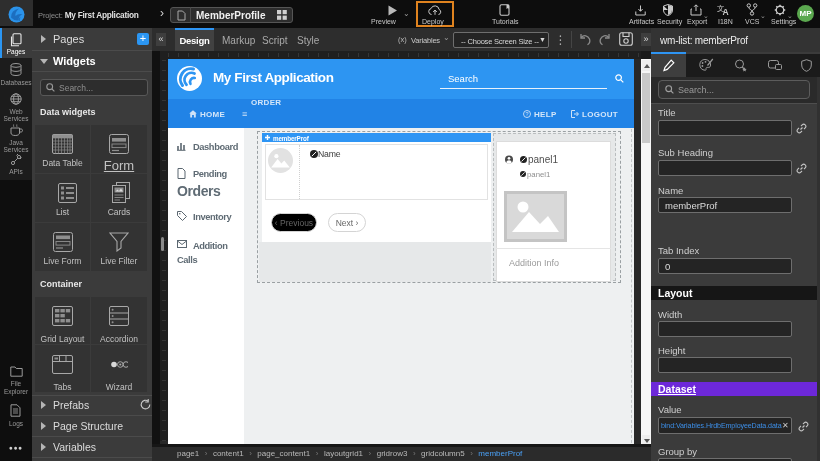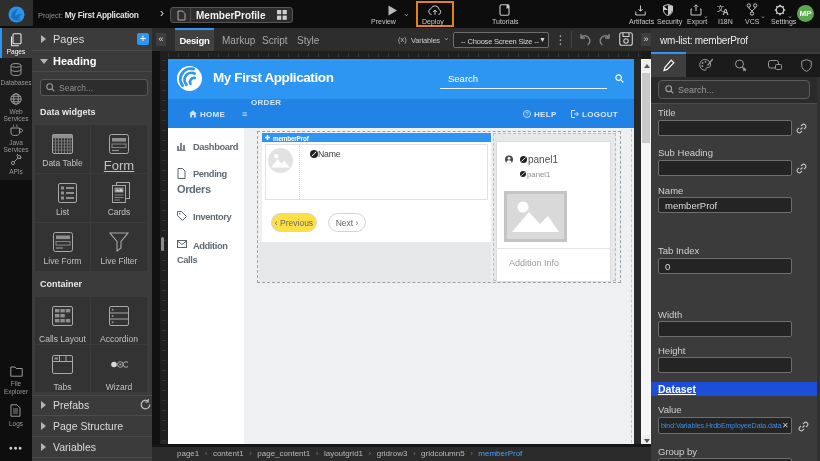--- a/index.html
+++ b/index.html
@@ -152,21 +152,21 @@
   <div class="abs" style="left:0;top:420px;width:32px;text-align:center;font-size:6.5px;color:#9a9a9a;">Logs</div>
   <div class="abs" style="left:0;top:444px;width:32px;text-align:center;font-size:6.5px;color:#cfcfcf;letter-spacing:0.8px;">●●●</div>
 
   <div class="abs" id="wpanel" style="left:32px;top:28px;width:120px;height:433px;background:#3b3b3b;"></div>
 
   <div class="abs" style="left:41px;top:35px;width:0;height:0;border-left:5px solid #b5b5b5;border-top:4px solid transparent;border-bottom:4px solid transparent;"></div>
   <div class="abs" style="left:53px;top:33px;font-size:11px;color:#dcdcdc;">Pages</div>
   <div class="abs" style="left:137px;top:33px;width:12px;height:12px;background:#2b96f3;border-radius:2px;color:#fff;font-size:11px;line-height:11px;text-align:center;">+</div>
   <div class="abs" style="left:32px;top:50px;width:120px;height:1px;background:#4b4b4b;"></div>
   <div class="abs" style="left:40px;top:59px;width:0;height:0;border-top:5px solid #b5b5b5;border-left:4px solid transparent;border-right:4px solid transparent;"></div>
-  <div class="abs" style="left:53px;top:55px;font-size:11px;font-weight:bold;color:#fff;">Heading</div>
+  <div class="abs" style="left:53px;top:55px;font-size:11px;font-weight:bold;color:#fff;">Widgets</div>
   <div class="abs" style="left:32px;top:71px;width:120px;height:1px;background:#4b4b4b;"></div>
   <div class="abs" style="left:40px;top:79px;width:108px;height:17px;background:#2d2d2d;border:1px solid #585858;border-radius:3px;"></div>
   <svg class="abs" style="left:46px;top:83px;" width="9" height="9" viewBox="0 0 9 9">
     <circle cx="3.7" cy="3.7" r="2.9" fill="none" stroke="#999" stroke-width="1.1"></circle>
     <path d="M6 6 L8.4 8.4" stroke="#999" stroke-width="1.1"></path>
   </svg>
   <div class="abs" style="left:59px;top:83px;font-size:8.5px;color:#8f8f8f;">Search...</div>
 
   <div class="abs" style="left:40px;top:107px;font-size:9px;font-weight:bold;color:#e8e8e8;">Data widgets</div>
 
@@ -243,21 +243,21 @@
       <rect x="3" y="3" width="4.4" height="3.4"></rect>
         <rect x="8.4" y="3" width="4.4" height="3.4"></rect>
         <rect x="13.8" y="3" width="4.4" height="3.4"></rect>
       <rect x="3" y="8" width="4.4" height="3.4"></rect>
         <rect x="8.4" y="8" width="4.4" height="3.4"></rect>
       <rect x="3" y="13" width="4.4" height="3.4"></rect>
         <rect x="8.4" y="13" width="4.4" height="3.4"></rect>
         <rect x="13.8" y="13" width="4.4" height="3.4"></rect>
     </g>
   </svg>
-  <div class="abs" style="left:35px;top:334px;width:55px;text-align:center;font-size:8.5px;color:#c2c2c2;">Calls Layout</div>
+  <div class="abs" style="left:35px;top:334px;width:55px;text-align:center;font-size:8.5px;color:#c2c2c2;">Grid Layout</div>
 
   <svg class="abs" style="left:109px;top:306px;" width="20" height="20" viewBox="0 0 20 20">
     <rect x="0.5" y="0.5" width="19" height="19" rx="1.5" fill="none" stroke="#a8a8a8" stroke-width="1"></rect>
     <path d="M0.5 7 H19.5 M0.5 13 H19.5" stroke="#a8a8a8" stroke-width="1"></path>
     <circle cx="3.6" cy="3.7" r="1" fill="#8f8f8f"></circle>
       <circle cx="3.6" cy="10" r="1" fill="#8f8f8f"></circle>
       <circle cx="3.6" cy="16.3" r="1" fill="#8f8f8f"></circle>
   </svg>
   <div class="abs" style="left:91px;top:334px;width:56px;text-align:center;font-size:8.5px;color:#c2c2c2;">Accordion</div>
 
@@ -371,21 +371,21 @@
     <div class="abs" style="left:0;top:69px;width:76px;height:316px;background:#fff;"></div>
     <svg class="abs" style="left:9px;top:82px;" width="10" height="10" viewBox="0 0 10 10">
       <path d="M1 9 V5 M4 9 V2 M7 9 V4" stroke="#5b6770" stroke-width="1.6"></path>
       <path d="M0 9.3 H8.5" stroke="#5b6770" stroke-width="1"></path>
     </svg>
     <div class="abs" style="left:25px;top:83px;font-size:9.3px;font-weight:bold;color:#5f6b74;letter-spacing:-0.4px;">Dashboard</div>
     <svg class="abs" style="left:9px;top:109px;" width="9" height="11" viewBox="0 0 9 11">
       <path d="M1 0.5 H5.5 L8 3 V10.5 H1 Z" fill="none" stroke="#5b6770" stroke-width="1"></path>
     </svg>
     <div class="abs" style="left:25px;top:110px;font-size:9.3px;font-weight:bold;color:#5f6b74;letter-spacing:-0.4px;">Pending</div>
-    <div class="abs" style="left:9px;top:124px;font-size:11px;font-weight:bold;color:#5f6b74;letter-spacing:-0.4px;">Orders</div>
+    <div class="abs" style="left:9px;top:124px;font-size:14px;font-weight:bold;color:#5f6b74;letter-spacing:-0.4px;">Orders</div>
     <svg class="abs" style="left:9px;top:152px;" width="10" height="10" viewBox="0 0 10 10">
       <path d="M0.5 0.5 H4.5 L9.5 5.5 L5.5 9.5 L0.5 4.5 Z" fill="none" stroke="#5b6770" stroke-width="1"></path>
       <circle cx="2.8" cy="2.8" r="0.8" fill="#5b6770"></circle>
     </svg>
     <div class="abs" style="left:25px;top:153px;font-size:9.3px;font-weight:bold;color:#5f6b74;letter-spacing:-0.4px;">Inventory</div>
     <svg class="abs" style="left:9px;top:181px;" width="10" height="8" viewBox="0 0 10 8">
       <rect x="0.5" y="0.5" width="9" height="7" fill="none" stroke="#5b6770" stroke-width="1"></rect>
       <path d="M0.5 1 L5 4.5 L9.5 1" fill="none" stroke="#5b6770" stroke-width="1"></path>
     </svg>
     <div class="abs" style="left:25px;top:182px;font-size:9.3px;font-weight:bold;color:#5f6b74;letter-spacing:-0.4px;">Addition</div>
@@ -410,21 +410,21 @@
       <circle cx="12.5" cy="12.5" r="12.5" fill="#e2e2e2"></circle>
       <circle cx="8.4" cy="8.2" r="2.1" fill="#fff"></circle>
       <path d="M3.2 19.5 L9.6 11 L13.4 15.6 L16.2 12.6 L21.8 19.5 Z" fill="#fff"></path>
     </svg>
     <svg class="abs" style="left:142px;top:90.5px;" width="8" height="8" viewBox="0 0 8 8">
       <circle cx="4" cy="4" r="4" fill="#222"></circle>
       <path d="M1.8 6.2 L6.2 1.8" stroke="#fff" stroke-width="1"></path>
     </svg>
     <div class="abs" style="left:150px;top:89.5px;font-size:8.7px;color:#3c3c3c;letter-spacing:-0.2px;">Name</div>
 
-    <div class="abs" style="left:103px;top:154px;width:46px;height:19px;background:#fde047;border:1px solid #d4d4d4;border-radius:9.5px;text-align:center;font-size:8.5px;color:#666;line-height:18px;">‹ Previous</div>
+    <div class="abs" style="left:103px;top:154px;width:46px;height:19px;background:#000000;border:1px solid #d4d4d4;border-radius:9.5px;text-align:center;font-size:8.5px;color:#666;line-height:18px;">‹ Previous</div>
     <div class="abs" style="left:160px;top:154px;width:38px;height:19px;background:#fff;border:1px solid #d4d4d4;border-radius:9.5px;text-align:center;font-size:8.5px;color:#666;line-height:18px;">Next ›</div>
 
     <div class="abs" style="left:325px;top:74px;width:123px;height:148px;background:#e6e8e9;border:1px dashed #b9bdbf;"></div>
 
     <div class="abs" style="left:328px;top:81.5px;width:115px;height:141px;background:#fff;border:1px solid #dcdcdc;"></div>
     <svg class="abs" style="left:337px;top:96px;" width="8" height="9" viewBox="0 0 10 11">
       <circle cx="5" cy="5.5" r="5" fill="#4a4a4a"></circle>
       <circle cx="5" cy="4" r="1.7" fill="#fff"></circle>
       <path d="M1.6 9.3 C2 7.2 3.3 6.3 5 6.3 C6.7 6.3 8 7.2 8.4 9.3 A 5 5 0 0 1 1.6 9.3 Z" fill="#fff"></path>
     </svg>
@@ -510,26 +510,27 @@
   <div class="abs" style="left:658px;top:160px;width:134px;height:16px;background:#242424;border:1px solid #6e6e6e;border-radius:2px;"></div>
   <svg class="abs" style="left:796px;top:163px;" width="11" height="11" viewBox="0 0 11 11">
     <path d="M4.5 6.5 L6.5 4.5 M3 5 L1.8 6.2 a2 2 0 0 0 3 3 L6 8 M5 3 L6.2 1.8 a2 2 0 0 1 3 3 L8 6" fill="none" stroke="#c4c4c4" stroke-width="1.1"></path>
   </svg>
   <div class="abs" style="left:658px;top:185px;font-size:9.5px;color:#cfcfcf;">Name</div>
   <div class="abs" style="left:658px;top:197px;width:134px;height:16px;background:#242424;border:1px solid #6e6e6e;border-radius:2px;color:#ddd;font-size:9.5px;line-height:15px;padding-left:6px;">memberProf</div>
 
   <div class="abs" style="left:658px;top:245px;font-size:9.5px;color:#cfcfcf;">Tab Index</div>
   <div class="abs" style="left:658px;top:258px;width:134px;height:16px;background:#242424;border:1px solid #6e6e6e;border-radius:2px;color:#ddd;font-size:9.5px;line-height:15px;padding-left:6px;">0</div>
 
+  <div class="abs" style="left:651px;top:286px;width:169px;height:14px;background:#161616;color:#fff;font-size:10.5px;font-weight:bold;padding:1px 0 0 7px;">Layout</div>
   <div class="abs" style="left:658px;top:309px;font-size:9.5px;color:#cfcfcf;">Width</div>
   <div class="abs" style="left:658px;top:321px;width:134px;height:16px;background:#242424;border:1px solid #6e6e6e;border-radius:2px;"></div>
   <div class="abs" style="left:658px;top:345px;font-size:9.5px;color:#cfcfcf;">Height</div>
   <div class="abs" style="left:658px;top:357px;width:134px;height:16px;background:#242424;border:1px solid #6e6e6e;border-radius:2px;"></div>
 
-  <div class="abs" style="left:651px;top:382px;width:169px;height:14px;background:#1d4ed8;color:#fff;font-size:10.5px;font-weight:bold;padding:1px 0 0 7px;text-decoration:underline;">Dataset</div>
+  <div class="abs" style="left:651px;top:382px;width:169px;height:14px;background:#6d28d9;color:#fff;font-size:10.5px;font-weight:bold;padding:1px 0 0 7px;text-decoration:underline;">Dataset</div>
   <div class="abs" style="left:658px;top:404px;font-size:9.5px;color:#cfcfcf;">Value</div>
   <div class="abs" style="left:658px;top:417px;width:134px;height:17px;background:#242424;border:1px solid #6e6e6e;border-radius:2px;"></div>
   <div class="abs" style="left:661px;top:421.5px;font-size:7.1px;color:#3d8fe8;letter-spacing:-0.1px;">bind:Variables.HrdbEmployeeData.data</div>
   <div class="abs" style="left:782px;top:421px;font-size:8px;color:#c9c9c9;">✕</div>
   <svg class="abs" style="left:798px;top:421px;" width="11" height="11" viewBox="0 0 11 11">
     <path d="M4.5 6.5 L6.5 4.5 M3 5 L1.8 6.2 a2 2 0 0 0 3 3 L6 8 M5 3 L6.2 1.8 a2 2 0 0 1 3 3 L8 6" fill="none" stroke="#c4c4c4" stroke-width="1.1"></path>
   </svg>
   <div class="abs" style="left:658px;top:446px;font-size:9.5px;color:#cfcfcf;">Group by</div>
   <div class="abs" style="left:658px;top:458px;width:134px;height:16px;background:#242424;border:1px solid #6e6e6e;border-radius:2px;"></div>
 

